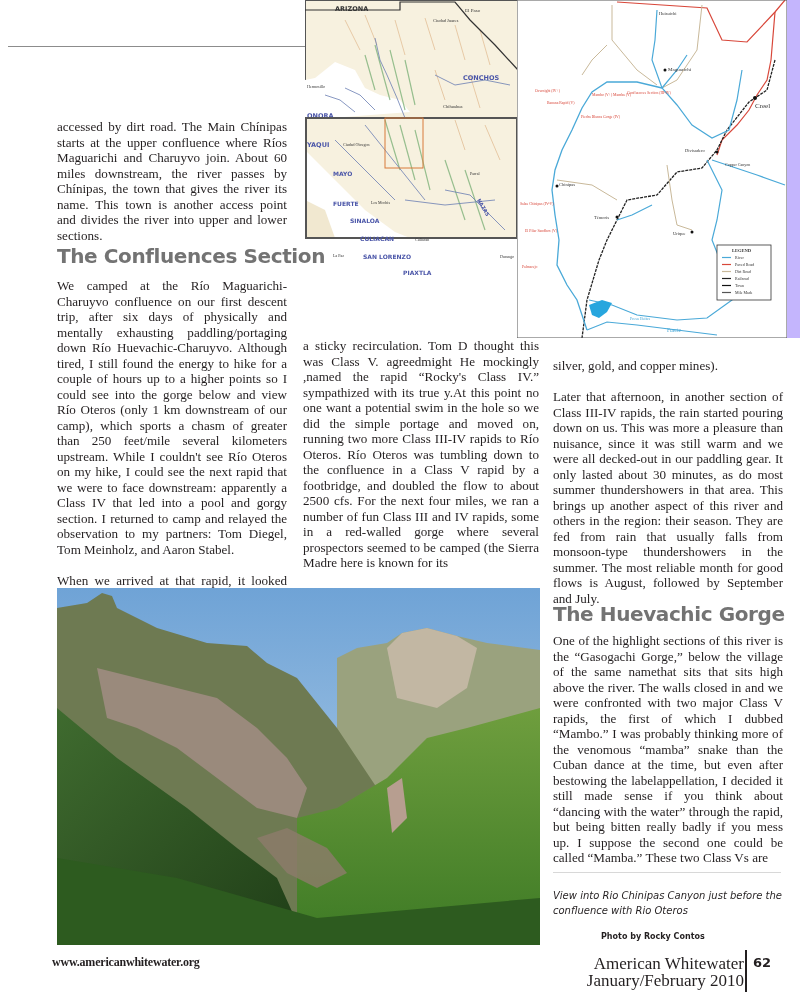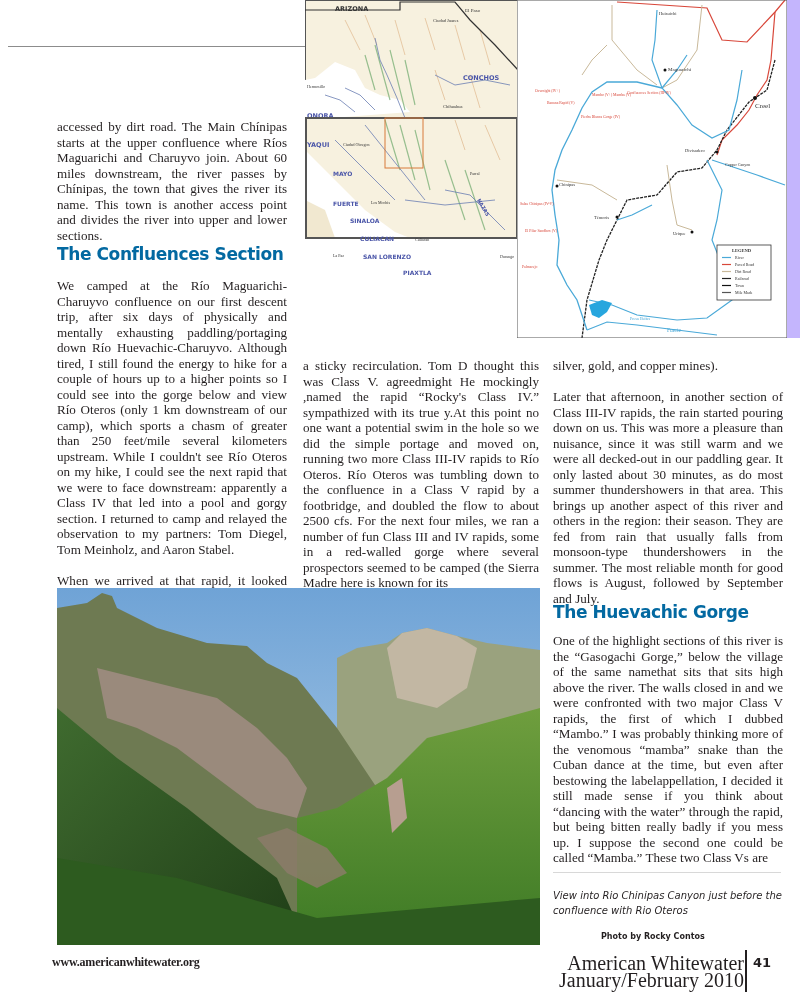--- a/index.html
+++ b/index.html
@@ -6,36 +6,36 @@
   body { width:800px; height:993px; position:relative; overflow:hidden; font-family:"Liberation Serif", serif; color:#231f20; }
   .rule-top { position:absolute; left:8px; top:46px; width:298px; height:1px; background:#8c8c8c; }
   .map-left-wrap { position:absolute; left:305px; top:0; width:213px; height:120px; }
   .map-right { position:absolute; left:517px; top:0; width:322px; height:338px; background:#c4b5fd; overflow:hidden; }
 
   .col { position:absolute; font-size:13.1px; line-height:15.5px; text-align:justify; }
   .col p { margin:0 0 15.5px 0; }
   .col p:last-child { margin-bottom:0; }
   .col1 { left:57px; top:119px; width:230px; }
   .col1b { left:57px; top:278px; width:230px; }
-  .col2 { left:303px; top:358px; width:236px; }
+  .col2 { left:303px; top:338px; width:236px; }
   .col3 { left:553px; top:358px; width:230px; }
   .col3b { left:553px; top:633px; width:230px; }
 
-  .heading { position:absolute; font-family:"DejaVu Sans", sans-serif; font-weight:bold; font-size:17px; letter-spacing:-0.4px; color:#0369a1; }
+  .heading { position:absolute; font-family:"DejaVu Sans", sans-serif; font-weight:bold; font-size:20px; letter-spacing:-0.4px; color:#737373; }
   .h-confluences { left:57px; top:244px; }
   .h-gasogachi { left:553px; top:602px; }
 
   .photo { position:absolute; left:57px; top:588px; width:483px; height:357px; overflow:hidden; }
 
   .caption-rule { position:absolute; left:553px; top:872px; width:228px; height:1px; background:#d8d8d8; }
   .caption { position:absolute; left:553px; top:888px; width:230px; font-family:"DejaVu Sans", sans-serif; font-style:italic; font-size:10px; line-height:15px; color:#231f20; }
   .credit { position:absolute; left:553px; top:932px; font-family:"DejaVu Sans", sans-serif; font-weight:bold; font-size:8px; color:#231f20;margin-left:48px; }
 
   .footer-url { position:absolute; left:52px; top:955px; font-family:Liberation Serif, serif; font-weight:bold; font-size:12px; letter-spacing:-0.2px; color:#231f20; }
-  .footer-mag { position:absolute; right:56px; top:955px; text-align:right; font-size:20px; line-height:17px; color:#231f20; }
+  .footer-mag { position:absolute; right:56px; top:955px; text-align:right; font-size:17px; line-height:17px; color:#231f20; }
   .footer-bar { position:absolute; left:745px; top:950px; width:2px; height:42px; background:#231f20; }
   .footer-page { position:absolute; left:753px; top:955px; font-family:"DejaVu Sans", sans-serif; font-weight:bold; font-size:13px; color:#231f20; }
 
   .maplabel { font-family:"DejaVu Sans", sans-serif; font-weight:bold; }
 </style>
 </head>
 <body>
 
 <div class="rule-top"></div>
 
@@ -249,13 +249,13 @@
 <div class="caption-rule"></div>
 <div class="caption">View into Rio Chinipas Canyon just before the confluence with Rio Oteros</div>
 <div class="credit">Photo by Rocky Contos</div>
 
 <div class="footer-url">www.americanwhitewater.org</div>
 <div class="footer-mag">
   <div>American Whitewater</div>
   <div>January/February 2010</div>
 </div>
 <div class="footer-bar"></div>
-<div class="footer-page">41</div>
+<div class="footer-page">62</div>
 
 </body></html>

